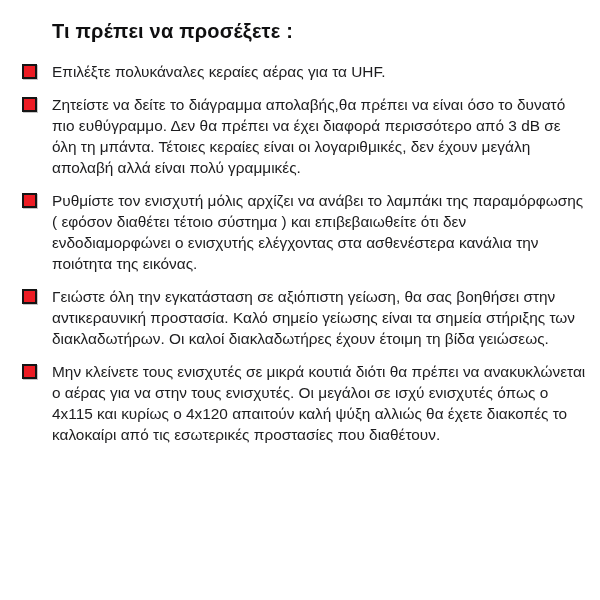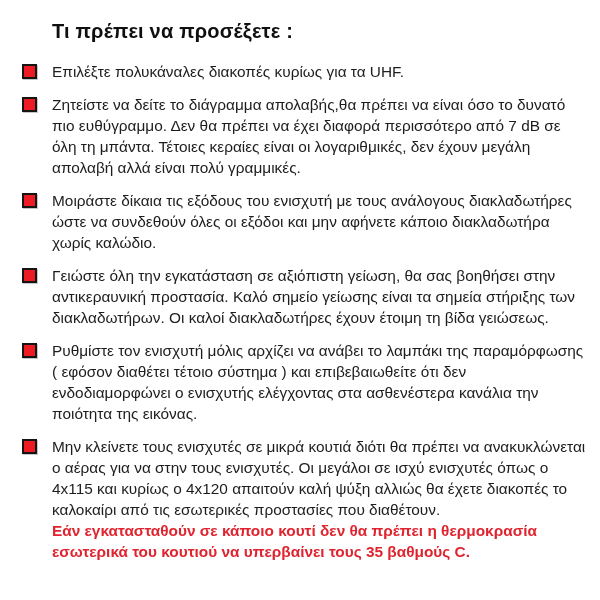--- a/index.html
+++ b/index.html
@@ -65,46 +65,41 @@
 <body>
 
 <div class="page">
 
   <h1 class="page-title">Τι πρέπει να προσέξετε :</h1>
 
   <ul class="checklist">
 
     <li class="item">
       <span class="bullet"></span>
-      <span class="item-text">Επιλέξτε πολυκάναλες διακοπές κυρίως για τα UHF.</span>
+      <span class="item-text">Επιλέξτε πολυκάναλες κεραίες αέρας για τα UHF.</span>
     </li>
 
     <li class="item">
       <span class="bullet"></span>
-      <span class="item-text">Ζητείστε να δείτε το διάγραμμα απολαβής,θα πρέπει να είναι όσο το δυνατό πιο ευθύγραμμο. Δεν θα πρέπει να έχει διαφορά περισσότερο από 7 dB σε όλη τη μπάντα. Τέτοιες κεραίες είναι οι λογαριθμικές, δεν έχουν μεγάλη απολαβή αλλά είναι πολύ γραμμικές.</span>
+      <span class="item-text">Ζητείστε να δείτε το διάγραμμα απολαβής,θα πρέπει να είναι όσο το δυνατό πιο ευθύγραμμο. Δεν θα πρέπει να έχει διαφορά περισσότερο από 3 dB σε όλη τη μπάντα. Τέτοιες κεραίες είναι οι λογαριθμικές, δεν έχουν μεγάλη απολαβή αλλά είναι πολύ γραμμικές.</span>
     </li>
+
 
 
     <li class="item">
       <span class="bullet"></span>
-      <span class="item-text">Μοιράστε δίκαια τις εξόδους του ενισχυτή με τους ανάλογους διακλαδωτήρες ώστε να συνδεθούν όλες οι εξόδοι και μην αφήνετε κάποιο διακλαδωτήρα χωρίς καλώδιο.</span>
+      <span class="item-text">Ρυθμίστε τον ενισχυτή μόλις αρχίζει να ανάβει το λαμπάκι της παραμόρφωσης ( εφόσον διαθέτει τέτοιο σύστημα ) και επιβεβαιωθείτε ότι δεν ενδοδιαμορφώνει ο ενισχυτής ελέγχοντας στα ασθενέστερα κανάλια την ποιότητα της εικόνας.</span>
     </li>
 
     <li class="item">
       <span class="bullet"></span>
       <span class="item-text">Γειώστε όλη την εγκατάσταση σε αξιόπιστη γείωση, θα σας βοηθήσει στην αντικεραυνική προστασία. Καλό σημείο γείωσης είναι τα σημεία στήριξης των διακλαδωτήρων. Οι καλοί διακλαδωτήρες έχουν έτοιμη τη βίδα γειώσεως.</span>
     </li>
 
     <li class="item">
       <span class="bullet"></span>
-      <span class="item-text">Ρυθμίστε τον ενισχυτή μόλις αρχίζει να ανάβει το λαμπάκι της παραμόρφωσης ( εφόσον διαθέτει τέτοιο σύστημα ) και επιβεβαιωθείτε ότι δεν ενδοδιαμορφώνει ο ενισχυτής ελέγχοντας στα ασθενέστερα κανάλια την ποιότητα της εικόνας.</span>
-    </li>
-
-    <li class="item">
-      <span class="bullet"></span>
       <span class="item-text">
         <span>Μην κλείνετε τους ενισχυτές σε μικρά κουτιά διότι θα πρέπει να ανακυκλώνεται ο αέρας για να στην τους ενισχυτές. Οι μεγάλοι σε ισχύ ενισχυτές όπως ο 4x115 και κυρίως ο 4x120 απαιτούν καλή ψύξη αλλιώς θα έχετε διακοπές το καλοκαίρι από τις εσωτερικές προστασίες που διαθέτουν.</span>
-        <span class="warning-text">Εάν εγκατασταθούν σε κάποιο κουτί δεν θα πρέπει η θερμοκρασία εσωτερικά του κουτιού να υπερβαίνει τους 35 βαθμούς C.</span>
       </span>
     </li>
 
   </ul>
 </div>
 
 </body></html>

